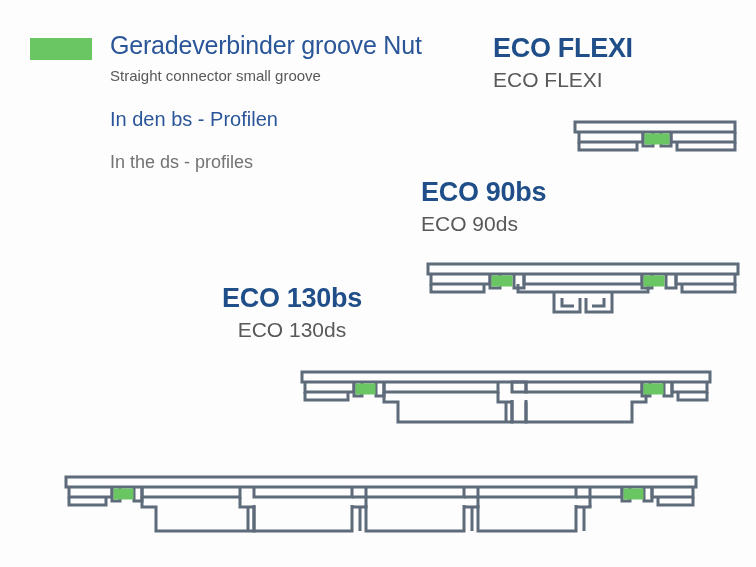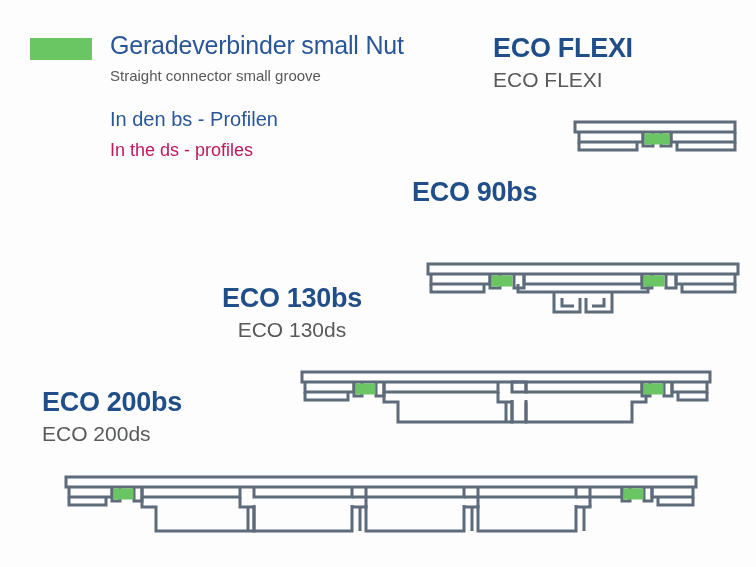--- a/index.html
+++ b/index.html
@@ -59,24 +59,24 @@
     margin-left: 80px;
     margin-top: 16px;
   }
   .legend-de2 {
     color: #2a5699;
     font-size: 20px;
     line-height: 29px;
     white-space: nowrap;
   }
   .legend-en2 {
-    color: #be185d;
+    color: #737373;
     font-size: 18px;
     line-height: 25px;
-    margin-top: 4px;
+    margin-top: 16px;
     white-space: nowrap;
   }
 
   
   .product {
     position: absolute;
   }
   .p-title {
     color: #1f4e88;
     font-weight: bold;
@@ -114,21 +114,21 @@
 </style>
 </head>
 <body>
 
 <div class="stage">
 
   <div class="legend">
     <div class="legend-row">
       <div class="swatch"></div>
       <div class="legend-texts">
-        <div class="legend-de">Geradeverbinder small Nut</div>
+        <div class="legend-de">Geradeverbinder groove Nut</div>
         <div class="legend-en">Straight connector small groove</div>
       </div>
     </div>
     <div class="legend-block2">
       <div class="legend-de2">In den bs - Profilen</div>
       <div class="legend-en2">In the ds - profiles</div>
     </div>
   </div>
 
   <div class="product" style="left:493px; top:32px;">
@@ -146,22 +146,23 @@
       <path class="outline" d="M68,12 L68,26 L78,26 L78,12"></path>
       <path class="outline" d="M86,12 L86,26 L96,26 L96,12"></path>
 
       <path class="outline" d="M96,12 L96,22 L160,22 L160,12"></path>
       <path class="outline" d="M102,22 L102,30 L160,30 L160,22"></path>
 
       <rect class="connector" x="70" y="14" width="24" height="10"></rect>
     </svg>
   </div>
 
-  <div class="product" style="left:412px; top:176px;">
+  <div class="product" style="left:421px; top:176px;">
     <div class="p-title">ECO 90bs</div>
+    <div class="p-sub">ECO 90ds</div>
   </div>
   <div class="p-art" style="left:428px; top:262px;">
     <svg width="310" height="56" viewBox="0 0 310 56">
 
       <path class="outline" d="M0,2 L310,2 L310,12 L0,12 Z"></path>
 
       <path class="outline" d="M3,12 L3,22 L62,22 L62,12"></path>
       <path class="outline" d="M3,22 L3,30 L56,30 L56,22"></path>
 
       <path class="outline" d="M62,12 L62,26 L72,26 L72,12"></path>
@@ -215,24 +216,20 @@
       <path class="outline" d="M362,12 L362,26 L370,26 L370,12"></path>
 
       <path class="outline" d="M370,12 L370,22 L405,22 L405,12"></path>
       <path class="outline" d="M376,22 L376,30 L405,30 L405,22"></path>
 
       <rect class="connector" x="54" y="14" width="19" height="10"></rect>
       <rect class="connector" x="342" y="14" width="19" height="10"></rect>
     </svg>
   </div>
 
-  <div class="product" style="left:42px; top:386px;">
-    <div class="p-title">ECO 200bs</div>
-    <div class="p-sub">ECO 200ds</div>
-  </div>
   <div class="p-art" style="left:66px; top:475px;">
     <svg width="630" height="66" viewBox="0 0 630 66">
 
       <path class="outline" d="M0,2 L630,2 L630,12 L0,12 Z"></path>
 
       <path class="outline" d="M3,12 L3,22 L46,22 L46,12"></path>
       <path class="outline" d="M3,22 L3,30 L40,30 L40,22"></path>
 
       <path class="outline" d="M46,12 L46,26 L54,26 L54,12"></path>
       <path class="outline" d="M68,12 L68,26 L76,26 L76,12"></path>

